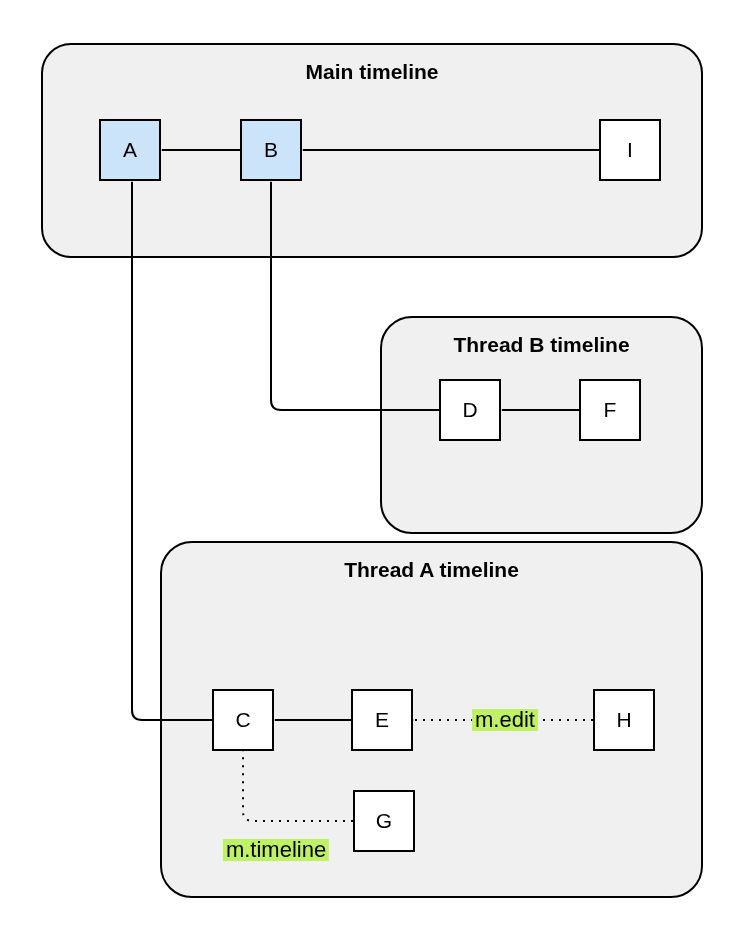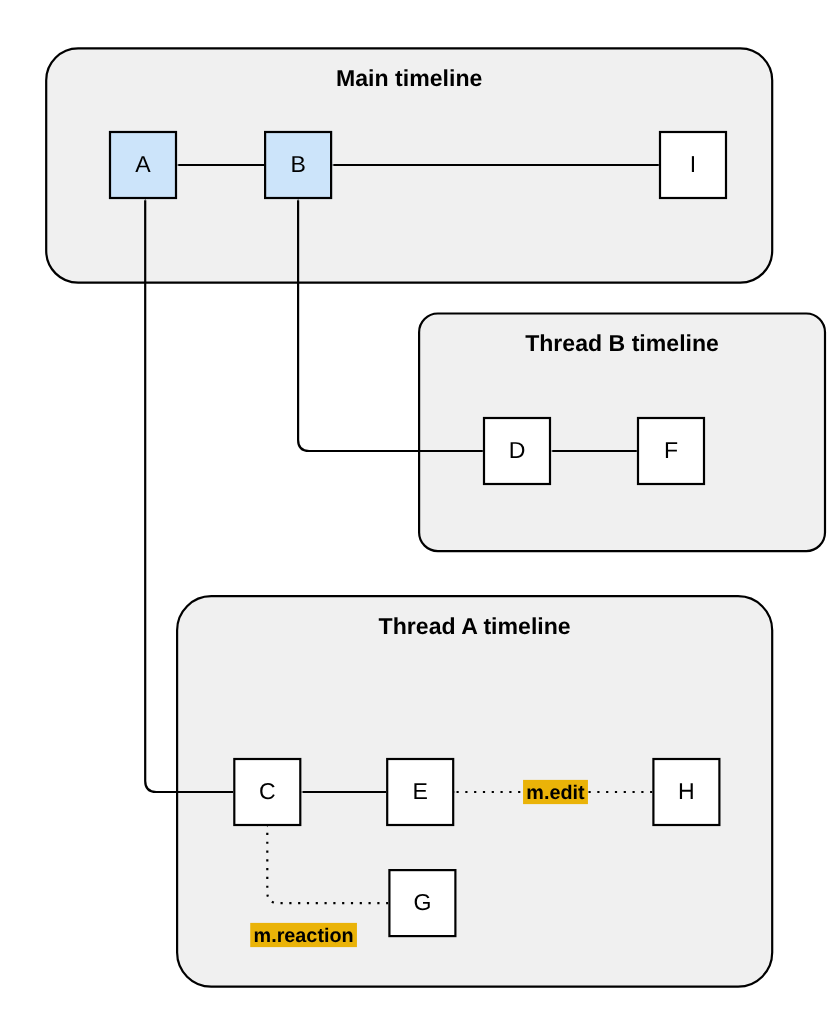--- a/index.html
+++ b/index.html
@@ -12,21 +12,21 @@
     overflow:hidden;
     padding-left:28px;
   }
   .container{
     position:absolute;
     background:#f0f0f0;
     border:2px solid #000;
     box-sizing:border-box;
   }
   .container-main   {left:41px; top:43px;  width:662px; height:215px; border-radius:30px;}
-  .container-threadb{left:380px;top:284px; width:371px; height:218px; border-radius:18px;}
+  .container-threadb{left:380px;top:316px; width:323px; height:218px; border-radius:32px;}
   .container-threada{left:160px;top:541px; width:543px; height:357px; border-radius:32px;}
   .ctitle{
     text-align:center;
     font-weight:bold;
     font-size:21px;
     margin-top:15px;
   }
   .edges{
     position:absolute;left:0;top:0;
   }
@@ -36,26 +36,25 @@
     background:#ffffff;
     border:2px solid #000;
     box-sizing:border-box;
     display:flex;align-items:center;justify-content:center;
     font-size:21px;
   }
   .node.highlight{background:#cce4fa;}
   .edge-label{
     position:absolute;
     transform:translate(-50%,-50%);
-    background:#eab308;
-    font-size:18px;
+    background:#bef264;
+    font-size:22px;
     line-height:22px;
     padding:0 3px;
     white-space:nowrap;
-    font-weight:bold;
   }
 </style>
 </head>
 <body>
 
 <div class="canvas">
 
   <div class="container container-main">
     <div class="ctitle">Main timeline</div>
   </div>
@@ -80,21 +79,21 @@
     <path d="M 579 410 L 502 410" stroke="#000" stroke-width="2" fill="none" marker-end="url(#arrow)"></path>
     <path d="M 351 720 L 275 720" stroke="#000" stroke-width="2" fill="none" marker-end="url(#arrow)"></path>
     <path d="M 439 410 L 281 410 Q 271 410 271 400 L 271 182" stroke="#000" stroke-width="2" fill="none" marker-end="url(#arrow)"></path>
     <path d="M 212 720 L 142 720 Q 132 720 132 710 L 132 182" stroke="#000" stroke-width="2" fill="none" marker-end="url(#arrow)"></path>
 
     <path d="M 593 720 L 414 720" stroke="#000" stroke-width="2" fill="none" stroke-dasharray="2 6" marker-end="url(#arrow)"></path>
     <path d="M 353 821 L 253 821 Q 243 821 243 811 L 243 752" stroke="#000" stroke-width="2" fill="none" stroke-dasharray="2 6" marker-end="url(#arrow)"></path>
   </svg>
 
   <div class="edge-label" style="left:505px;top:720px">m.edit</div>
-  <div class="edge-label" style="left:276px;top:850px">m.reaction</div>
+  <div class="edge-label" style="left:276px;top:850px">m.timeline</div>
 
   <div class="node highlight" style="left:99px;top:119px">
     <span>A</span>
   </div>
   <div class="node highlight" style="left:240px;top:119px">
     <span>B</span>
   </div>
   <div class="node" style="left:599px;top:119px">
     <span>I</span>
   </div>

